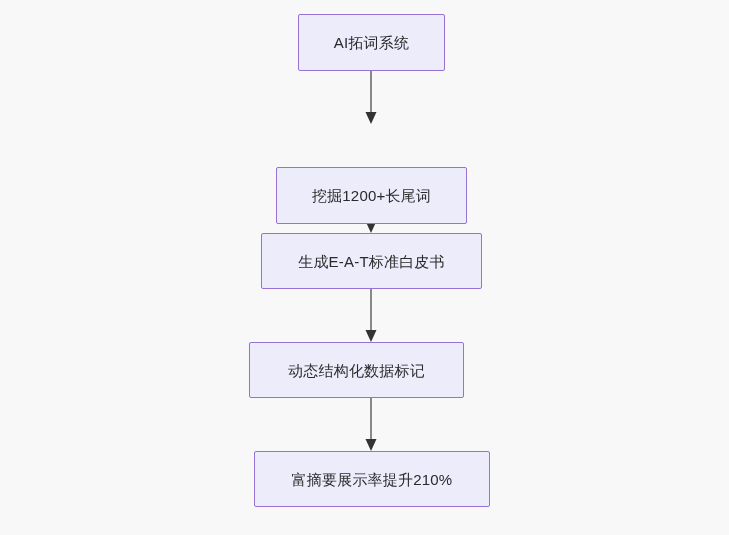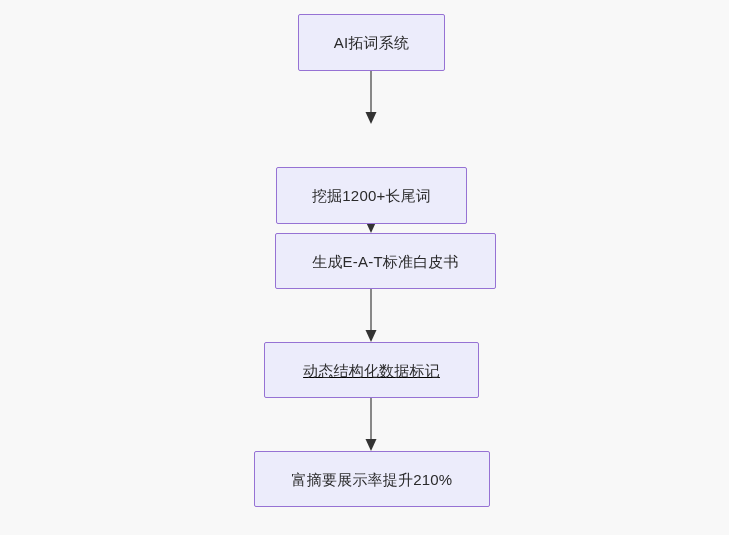--- a/index.html
+++ b/index.html
@@ -84,25 +84,25 @@
   </div>
 
   <div class="node" id="node-0" style="left: 298px; top: 14px; width: 147px; height: 57px;">
     <span class="node-label">AI拓词系统</span>
   </div>
 
   <div class="node" id="node-1" style="left: 276px; top: 124px; width: 191px; height: 57px; margin-top: 43px;">
     <span class="node-label">挖掘1200+长尾词</span>
   </div>
 
-  <div class="node" id="node-2" style="left: 275px; top: 233px; width: 221px; height: 56px;">
+  <div class="node" id="node-2" style="left: 261px; top: 233px; width: 221px; height: 56px;">
     <span class="node-label">生成E-A-T标准白皮书</span>
   </div>
 
-  <div class="node" id="node-3" style="left: 264px; top: 342px; width: 215px; height: 56px; text-decoration: underline;">
+  <div class="node" id="node-3" style="left: 249px; top: 342px; width: 215px; height: 56px;">
     <span class="node-label">动态结构化数据标记</span>
   </div>
 
   <div class="node" id="node-4" style="left: 254px; top: 451px; width: 236px; height: 56px; align-items: center;">
     <span class="node-label">富摘要展示率提升210%</span>
   </div>
 
 </div>
 
 </body></html>

